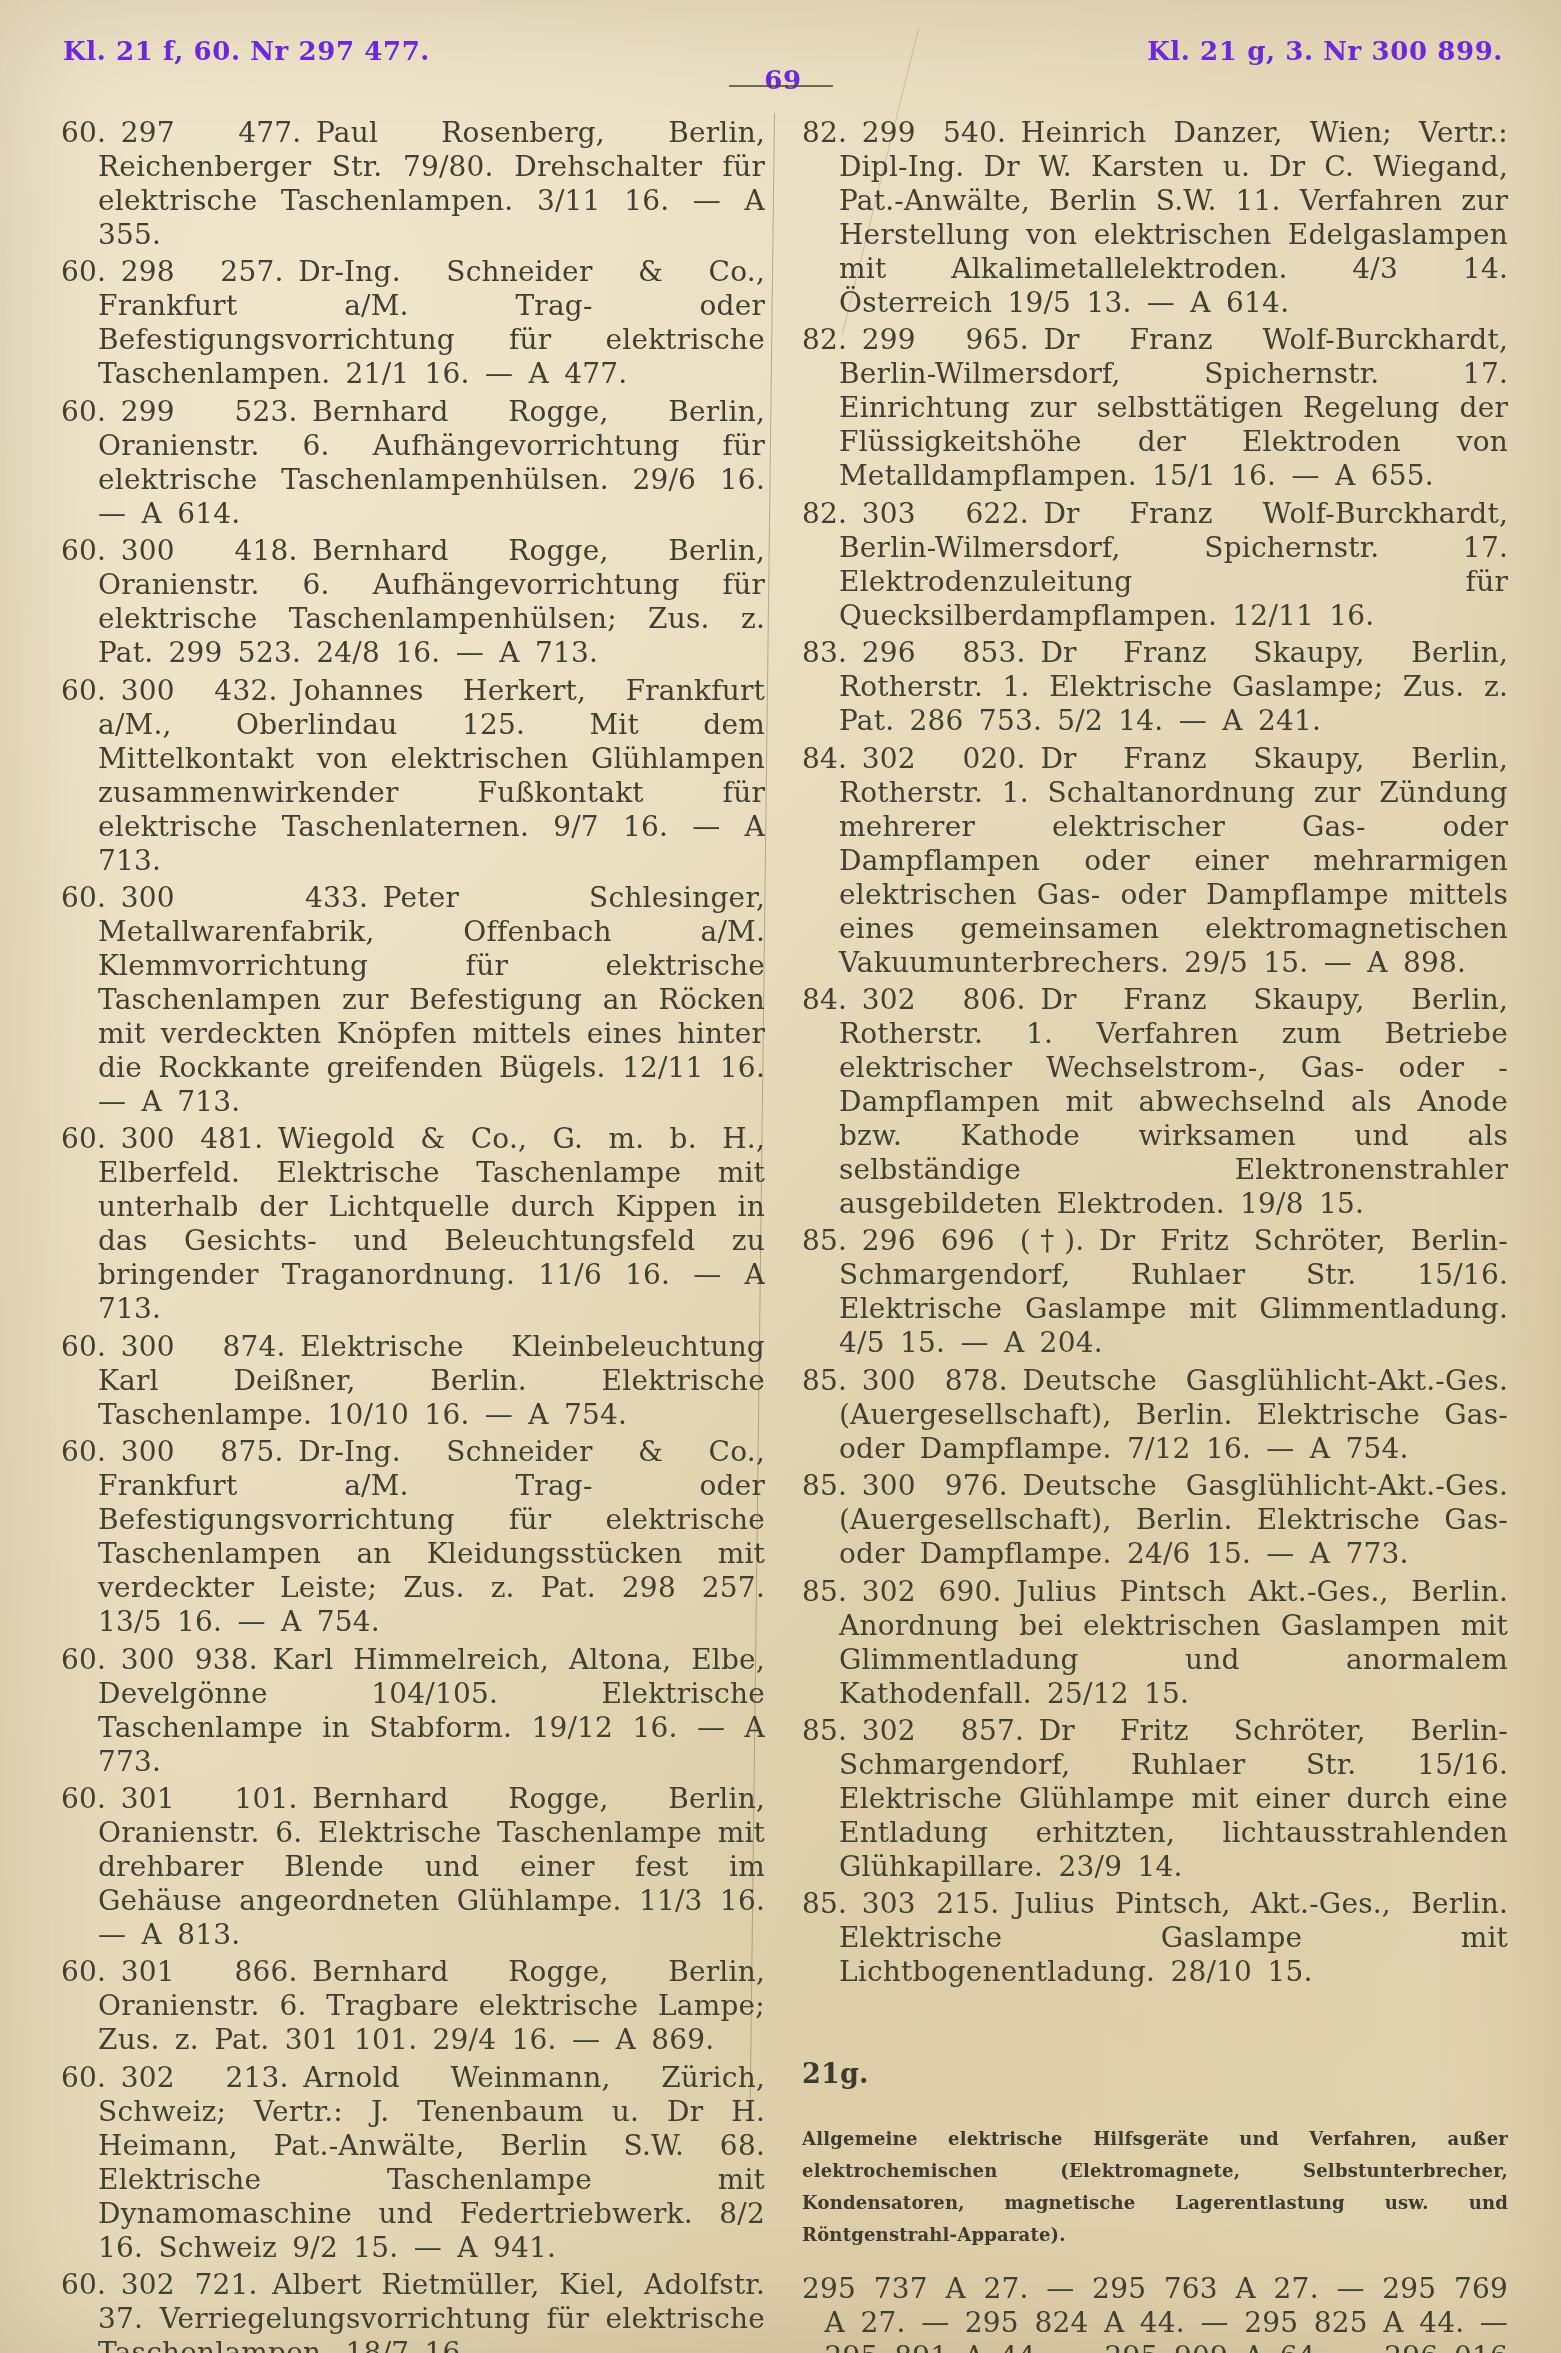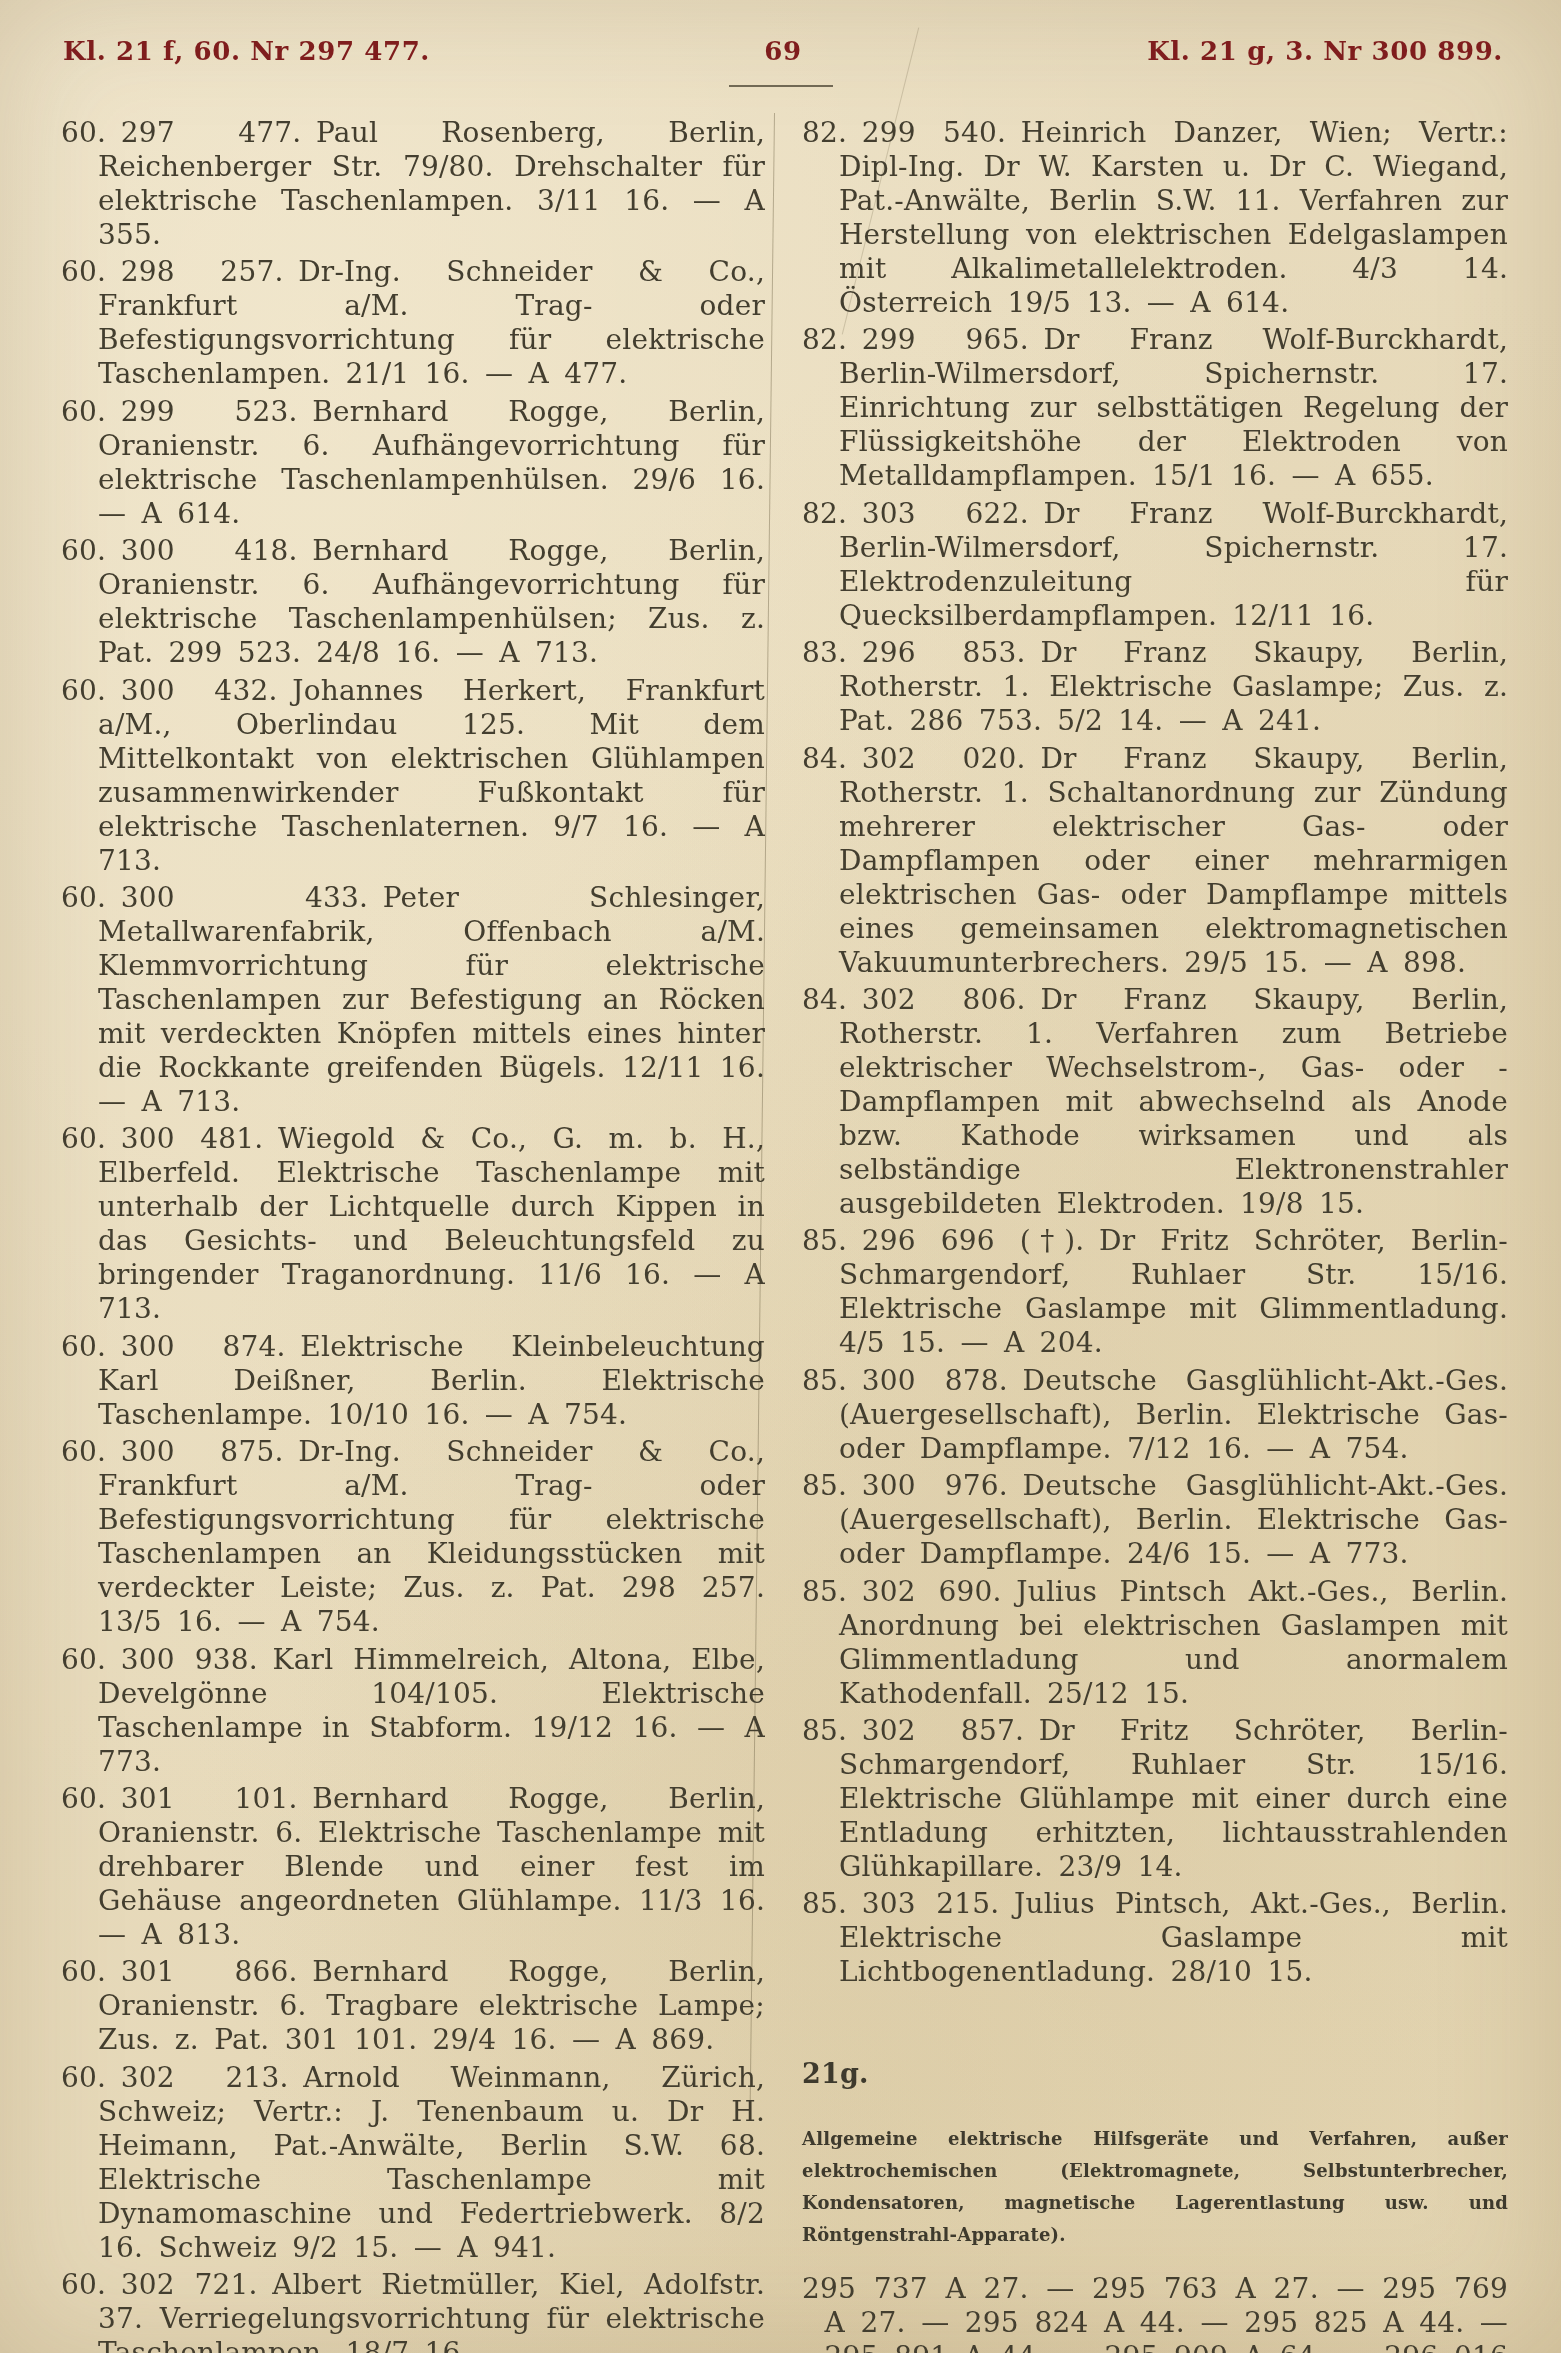--- a/index.html
+++ b/index.html
@@ -44,30 +44,31 @@
     transform-origin: top center;
   }
   .header {
     position: absolute;
     top: 36px;
     left: 63px;
     right: 59px;
     display: flex;
     justify-content: space-between;
     align-items: baseline;
-    color: #7f1d1d;
+    color: #6d28d9;
     font-size: 26px;
     font-weight: bold;
     letter-spacing: 0.6px;
   }
   .header .page-num {
     position: absolute;
     left: 50%;
     transform: translateX(-50%);
     font-weight: bold;
+    margin-top: 29px;
   }
   .header-rule {
     position: absolute;
     top: 85px;
     left: 729px;
     width: 104px;
     height: 1.7px;
     background: rgba(72, 66, 48, 0.75);
   }
   .column {

